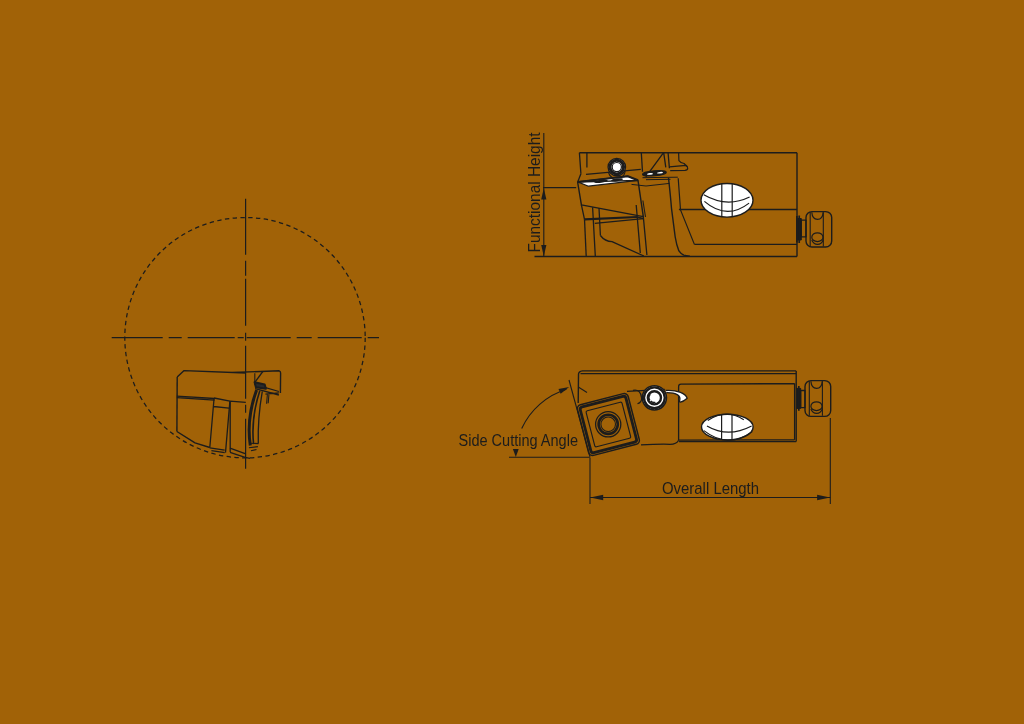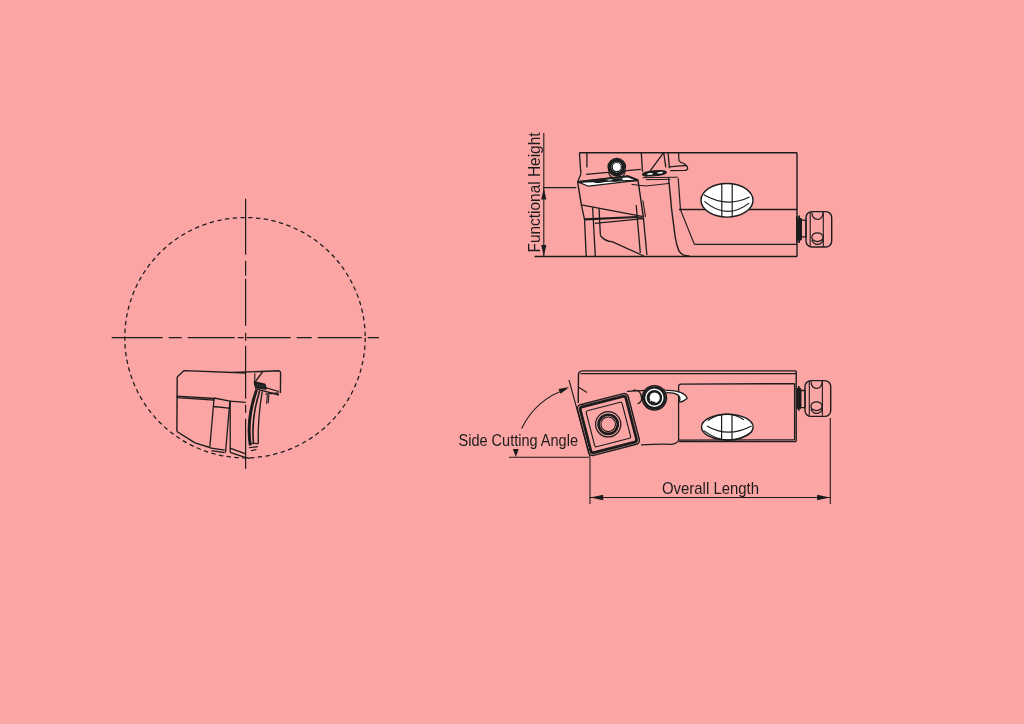--- a/index.html
+++ b/index.html
@@ -1,16 +1,16 @@
 <!DOCTYPE html>
 <html><head>
 <meta charset="utf-8">
 <style>
   html,body{margin:0;padding:0;background:#fff;}
-  .page{position:relative;width:1024px;height:724px;background:#fca5a5;overflow:hidden;}
+  .page{position:relative;width:1024px;height:724px;background:#a16207;overflow:hidden;}
   svg{position:absolute;left:0;top:0;}
   text{font-family:"Liberation Sans",sans-serif;fill:#1c1c1c;stroke:none;}
 </style>
 </head>
 <body>
 <div class="page">
 <svg width="1024" height="724" viewBox="0 0 1024 724">
 <g fill="none" stroke="#1c1c1c" stroke-width="1.3" stroke-linecap="butt" stroke-linejoin="round">
 
 <circle cx="245" cy="337.7" r="120.2" stroke-dasharray="4.4 3.4" stroke-width="1.25"></circle>

